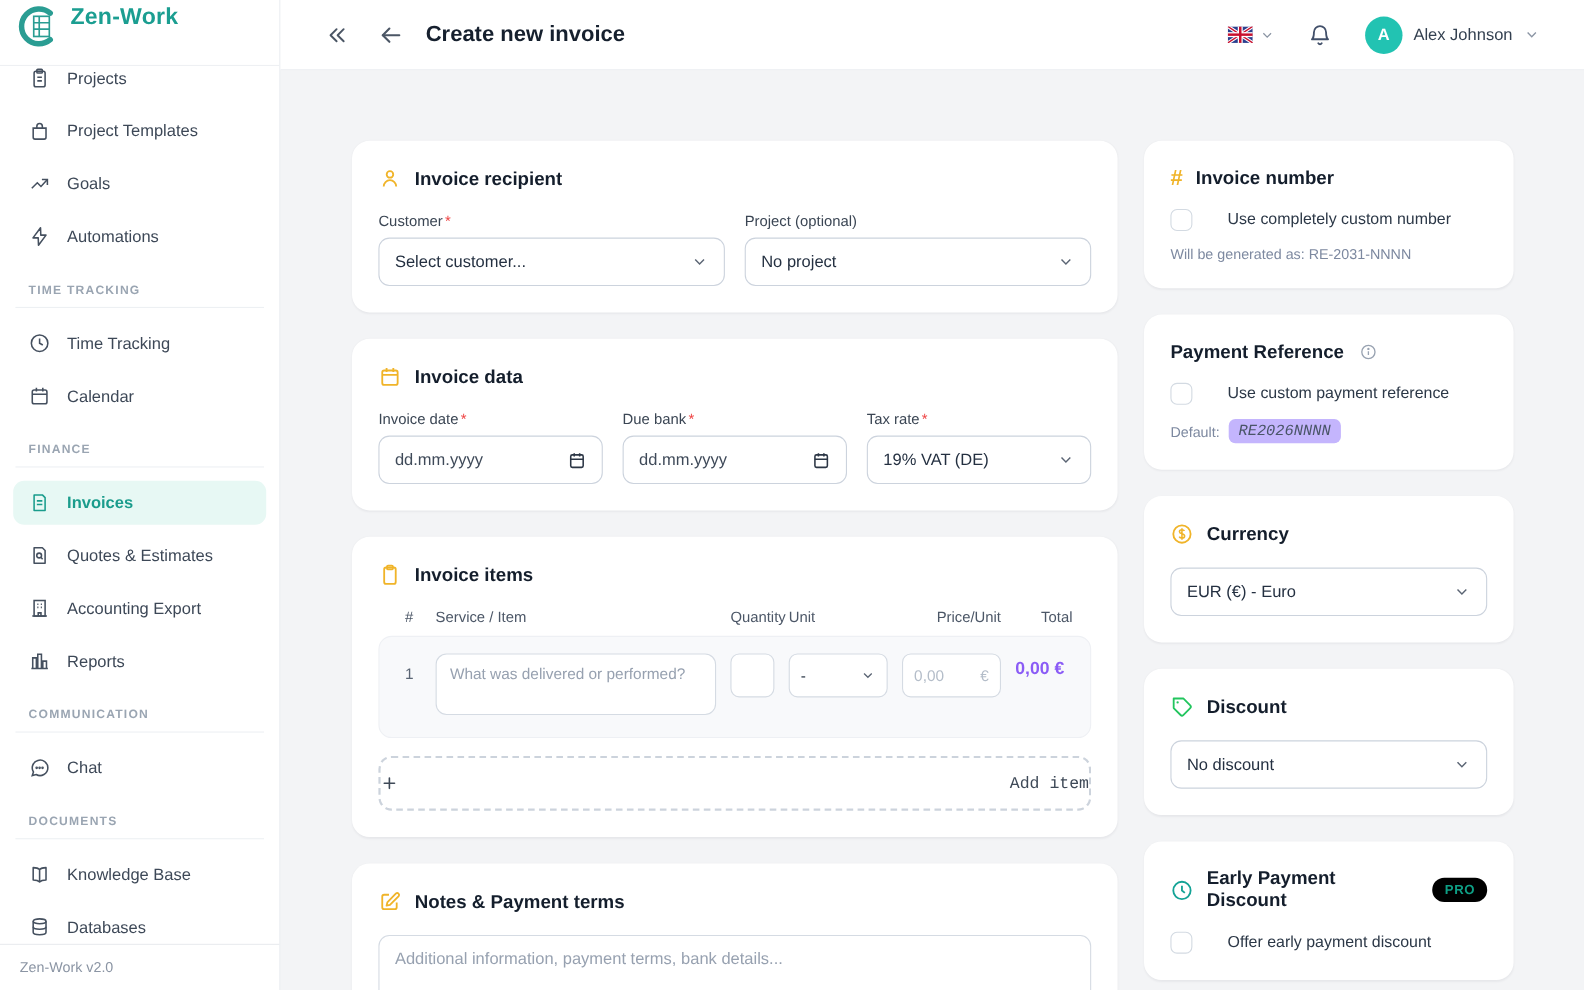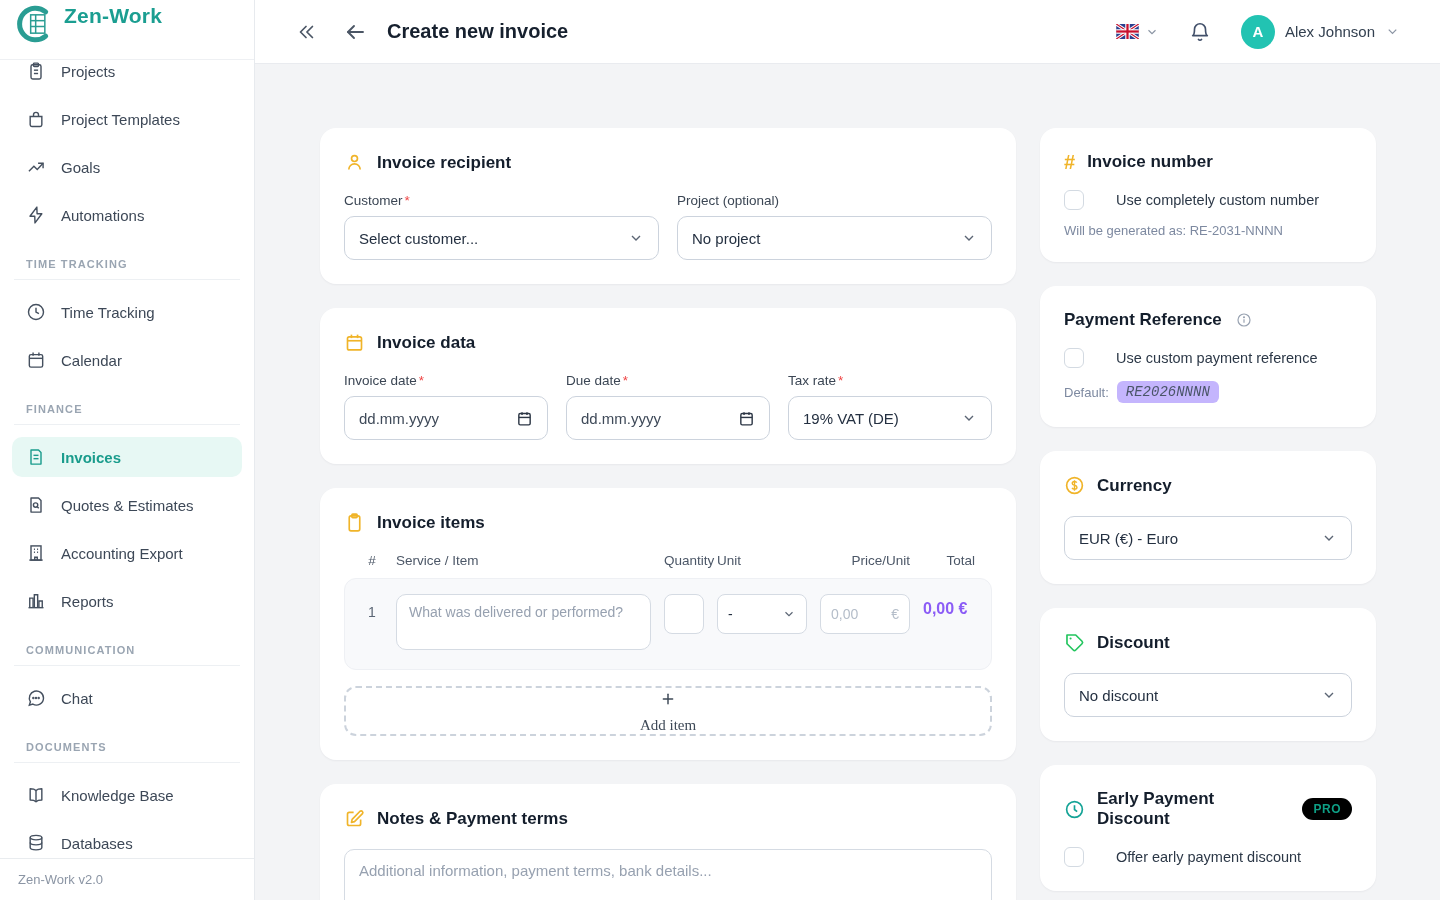--- a/index.html
+++ b/index.html
@@ -81,22 +81,22 @@
   .unit-select { height:40px; width:90px; border:1px solid #d5dbe3; border-radius:8px;
     display:flex; align-items:center; justify-content:space-between; padding:0 10px;
     font-size:14px; color:#243041; background:#fff; cursor:pointer; }
   .unit-select svg { color:#5b6574; }
   .price-box { height:40px; width:90px; border:1px solid #d5dbe3; border-radius:8px;
     display:flex; align-items:center; justify-content:space-between; padding:0 10px;
     font-size:14px; background:#fff; cursor:text; }
   .price-box .ph { color:#b4bdc9; }
   .total-cell { font-size:16px; font-weight:700; color:#8b5cf6; line-height:1.35; padding-top:4px; }
   .add-item { margin-top:16px; border:2px dashed #ccd3dc; border-radius:12px; height:50px;
-    display:flex; align-items:center; justify-content:flex-end; gap:10px; width:100%;
-    background:none; cursor:pointer; color:#3e4957; font-size:15px; font-family:Liberation Serif, serif;flex-direction:column; }
+    display:flex; align-items:center; justify-content:space-between; gap:10px; width:100%;
+    background:none; cursor:pointer; color:#3e4957; font-size:15px; font-family:Liberation Mono, monospace; }
   .add-item svg { color:#3e4957; }
 
   .notes-textarea { width:100%; height:72px; border:1px solid #d5dbe3; border-radius:10px;
     padding:12px 14px; font-size:15px; font-family:inherit; color:#243041; resize:none; }
   .notes-textarea::placeholder { color:#97a1b0; }
 
   
   .check-row { display:flex; align-items:center; gap:12px; margin-bottom:13px; cursor:pointer; }
   .checkbox { width:20px; height:20px; min-width:20px; border:1.5px solid #d3dae2; border-radius:6px; background:#fff; }
   .check-label { font-size:14.5px; color:#2c3847;margin-left:20px; }
@@ -401,21 +401,21 @@
                   <svg width="17" height="17" viewBox="0 0 24 24" fill="none" stroke="#2c3645" stroke-width="2">
                     <rect x="4" y="5" width="16" height="16" rx="2"></rect>
                     <line x1="4" y1="10.5" x2="20" y2="10.5"></line>
                     <line x1="8.5" y1="3" x2="8.5" y2="7"></line>
                     <line x1="15.5" y1="3" x2="15.5" y2="7"></line>
                   </svg>
                 </span>
             </div>
           </div>
           <div class="field">
-            <div class="field-label"><span>Due date</span><span class="req">*</span></div>
+            <div class="field-label"><span>Due bank</span><span class="req">*</span></div>
             <div class="dateinput">
               <span class="placeholder-dark">dd.mm.yyyy</span>
               <span>
                   <svg width="17" height="17" viewBox="0 0 24 24" fill="none" stroke="#2c3645" stroke-width="2">
                     <rect x="4" y="5" width="16" height="16" rx="2"></rect>
                     <line x1="4" y1="10.5" x2="20" y2="10.5"></line>
                     <line x1="8.5" y1="3" x2="8.5" y2="7"></line>
                     <line x1="15.5" y1="3" x2="15.5" y2="7"></line>
                   </svg>
                 </span>

